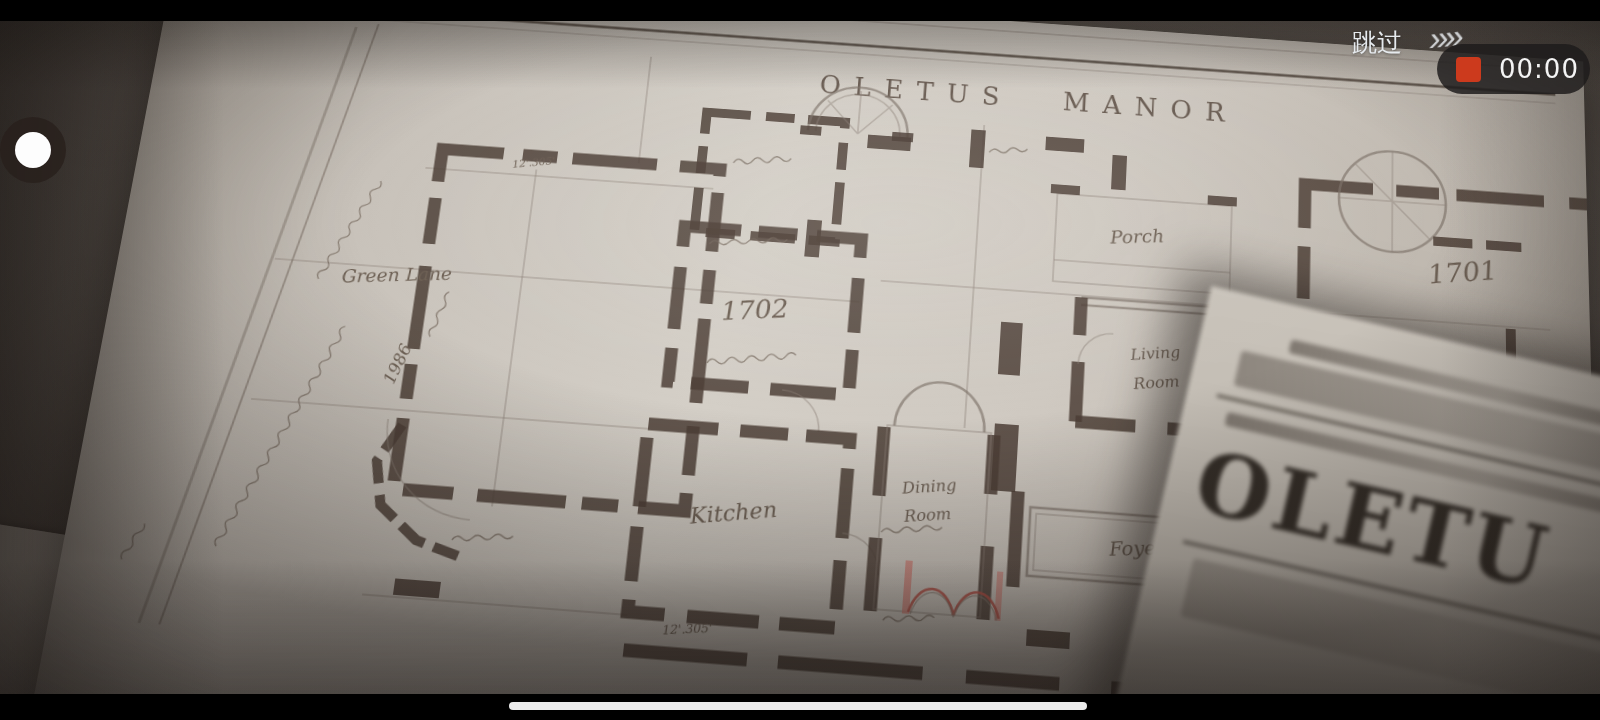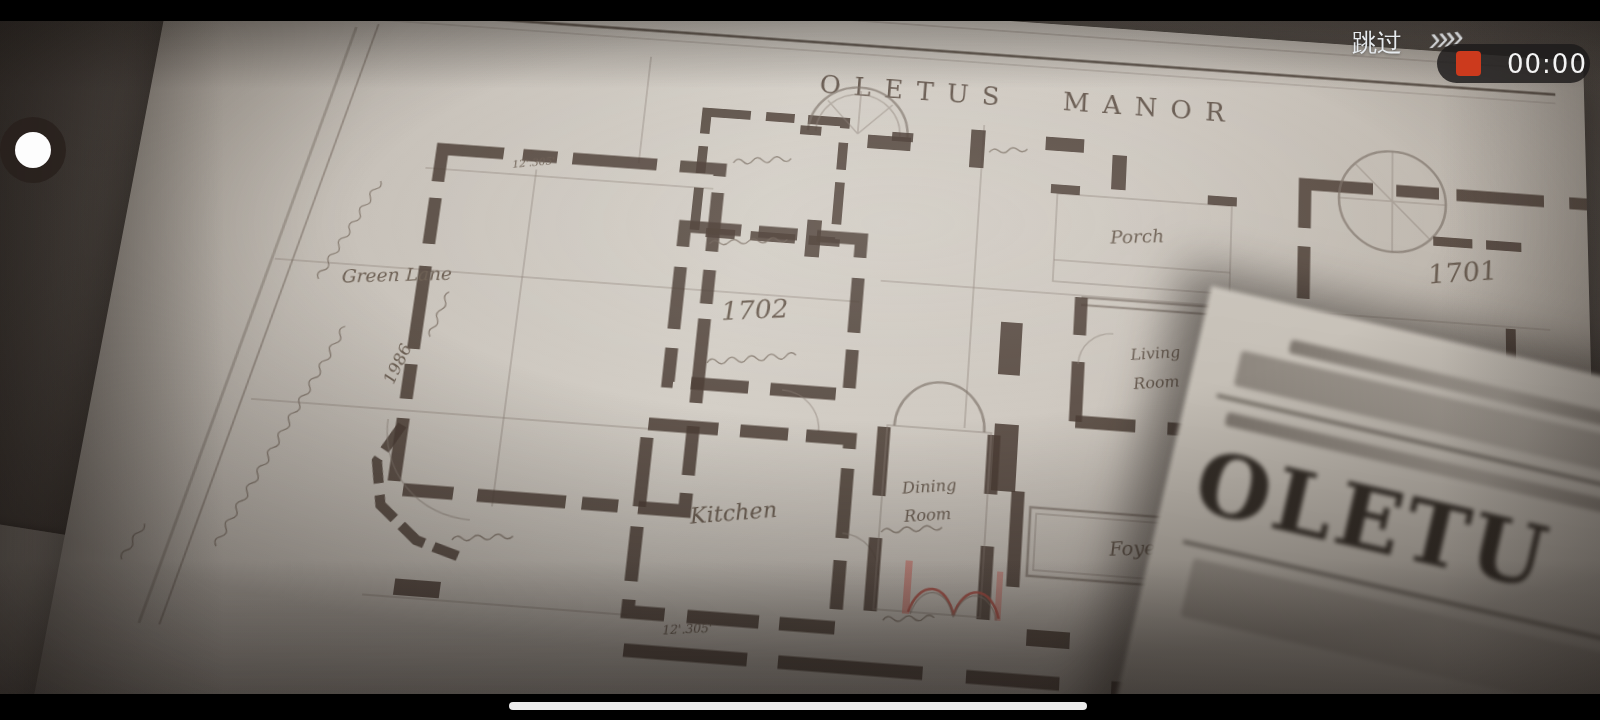--- a/index.html
+++ b/index.html
@@ -61,23 +61,23 @@
       linear-gradient(0deg, rgba(22,18,16,.5) 0%, rgba(22,18,16,0) 20%),
       linear-gradient(180deg, rgba(28,24,21,.35) 0%, rgba(28,24,21,0) 10%); }
 
   
   .skip-btn { position:absolute; left:1352px; top:26px; z-index:50; cursor:pointer;
     display:flex; align-items:flex-start; gap:28px; }
   .skip-label { font-size:25px; color:#e6eaee; text-shadow:0 1px 3px rgba(0,0,0,.4); }
   .skip-chevrons { font-size:34px; color:rgba(242,246,250,.8); transform:skewX(-14deg) rotate(-6deg);
     filter:blur(.7px); letter-spacing:-4px; line-height:1; margin-top:-6px; }
 
-  .recorder { position:absolute; left:1437px; top:44px; width:153px; height:39px; z-index:50;
+  .recorder { position:absolute; left:1437px; top:44px; width:153px; height:50px; z-index:50;
     background:rgba(30,28,27,.84); border-radius:25px; display:flex; align-items:center;
-    padding-left:19px; gap:26px; cursor:pointer; }
+    padding-left:19px; gap:18px; cursor:pointer; }
   .rec-square { width:25px; height:25px; border-radius:4px; background:#cc3a1d; }
   .rec-time { font-family:"DejaVu Sans", sans-serif; font-size:26px; color:#f4f4f4; letter-spacing:1px; }
 
   .float-btn { position:absolute; left:15px; top:132px; width:36px; height:36px; z-index:50;
     border-radius:50%; background:#fdfdfd; cursor:pointer;
     box-shadow:0 0 0 15px rgba(40,31,27,.8); }
 </style>
 </head>
 <body>
 

